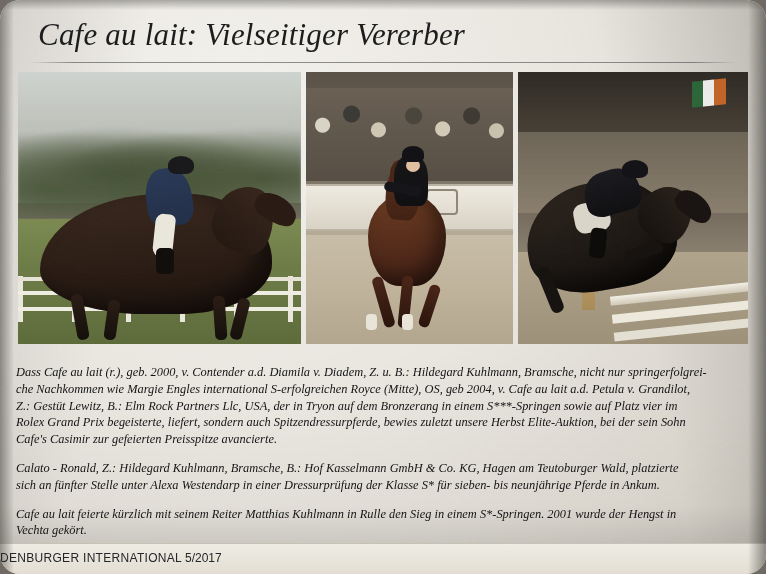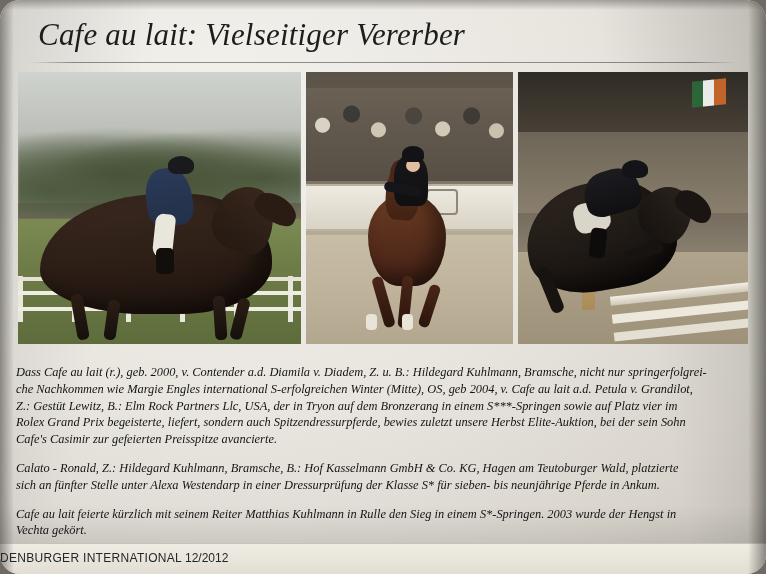--- a/index.html
+++ b/index.html
@@ -441,36 +441,36 @@
       <div class="p3-rider-body"></div>
       <div class="p3-rider-boot"></div>
       <div class="p3-rider-helmet"></div>
     </div>
 
   </div>
 
   <div class="copy">
     <p>
       <span class="l">Dass Cafe au lait (r.), geb. 2000, v. Contender a.d. Diamila v. Diadem, Z. u. B.: Hildegard Kuhlmann, Bramsche, nicht nur springerfolgrei-</span>
-      <span class="l">che Nachkommen wie Margie Engles international S-erfolgreichen Winter (Mitte), OS, geb 2004, v. Cafe au lait a.d. Petula v. Grandilot,</span>
+      <span class="l">che Nachkommen wie Margie Engles international S-erfolgreichen Royce (Mitte), OS, geb 2004, v. Cafe au lait a.d. Petula v. Grandilot,</span>
       <span class="l">Z.: Gestüt Lewitz, B.: Elm Rock Partners Llc, USA, der in Tryon auf dem Bronzerang in einem S***-Springen sowie auf Platz vier im</span>
       <span class="l">Rolex Grand Prix begeisterte, liefert, sondern auch Spitzendressurpferde, bewies zuletzt unsere Herbst Elite-Auktion, bei der sein Sohn</span>
       <span class="l ctr">Cafe's Casimir zur gefeierten Preisspitze avancierte.</span>
     </p>
     <p>
       <span class="l">Calato - Ronald, Z.: Hildegard Kuhlmann, Bramsche, B.: Hof Kasselmann GmbH &amp; Co. KG, Hagen am Teutoburger Wald, platzierte</span>
       <span class="l">sich an fünfter Stelle unter Alexa Westendarp in einer Dressurprüfung der Klasse S* für sieben- bis neunjährige Pferde in Ankum.</span>
     </p>
     <p>
-      <span class="l">Cafe au lait feierte kürzlich mit seinem Reiter Matthias Kuhlmann in Rulle den Sieg in einem S*-Springen. 2003 wurde der Hengst in</span>
+      <span class="l">Cafe au lait feierte kürzlich mit seinem Reiter Matthias Kuhlmann in Rulle den Sieg in einem S*-Springen. 2001 wurde der Hengst in</span>
       <span class="l ctr">Vechta gekört.</span>
     </p>
   </div>
 
   <div class="footer">
     <span class="footer-text">DENBURGER INTERNATIONAL</span>
-    <span class="footer-date">12/2012</span>
+    <span class="footer-date">5/2017</span>
   </div>
 
   <div class="edge-shadow-left"></div>
   <div class="edge-shadow-right"></div>
   <div class="edge-shadow-top"></div>
 </div>
 
 </body></html>

